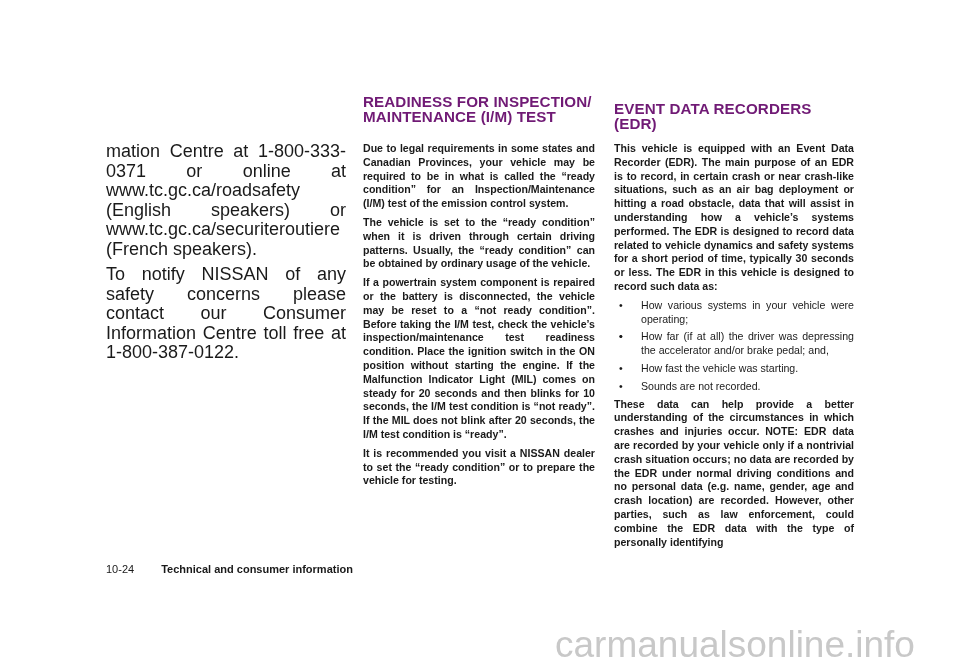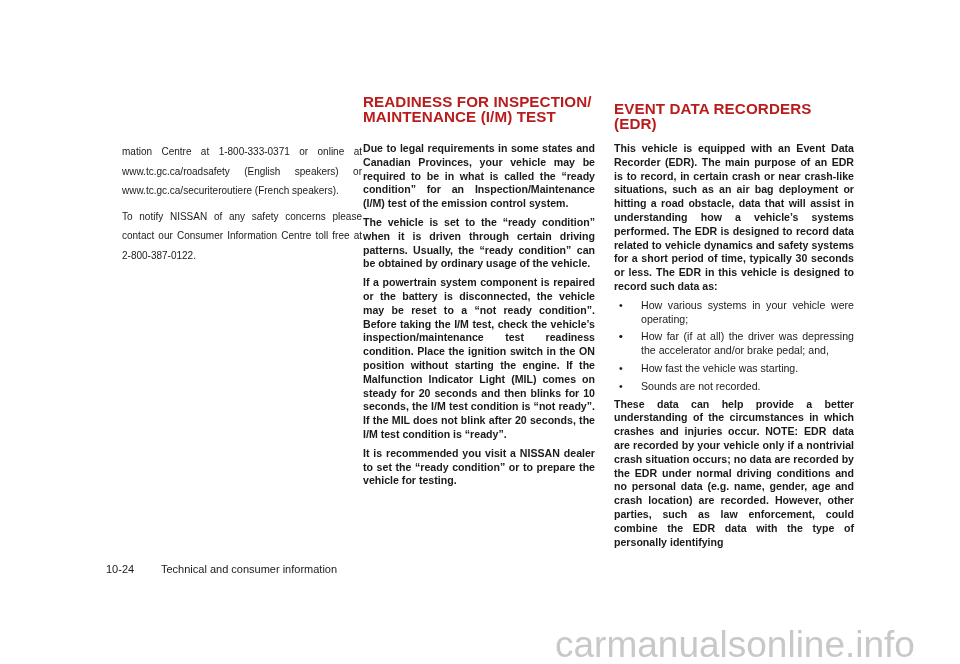--- a/index.html
+++ b/index.html
@@ -1,49 +1,49 @@
 <!DOCTYPE html>
 <html><head>
 <meta charset="utf-8">
 <style>
   html, body { margin: 0; padding: 0; }
   body {
     width: 960px; height: 664px; background: #ffffff; position: relative; overflow: hidden;
     font-family: "Liberation Sans", sans-serif; color: #1a1a1a;
   }
   .col { position: absolute; }
-  #col1 { left: 122px; top: 142px; width: 240px; font-size: 10px; line-height: 19.5px; }
+  #col1 { left: 106px; top: 142px; width: 240px; font-size: 18px; line-height: 19.5px; }
   #col1 p { margin: 0 0 6px 0; text-align: justify; }
   #col2 { left: 363px; top: 94px; width: 232px; }
   #col3 { left: 614px; top: 94px; width: 240px; }
   h2 {
     margin: 0; font-family: "Liberation Sans", sans-serif; font-weight: bold;
-    font-size: 15.2px; line-height: 15px; color: #b91c1c; letter-spacing: 0.1px;
+    font-size: 15.2px; line-height: 15px; color: #701a75; letter-spacing: 0.1px;
   }
   #col2 h2 { height: 48px; }
   #col3 h2 { height: 48px; padding-top: 7px; box-sizing: border-box; }
   .body-text { font-size: 10.6px; line-height: 13.8px; }
   .body-text p { margin: 0 0 5px 0; text-align: justify; font-weight: bold; }
   ul.bullets { list-style: none; margin: 0 0 4px 0; padding: 0; }
   ul.bullets li { position: relative; padding-left: 27px; margin-bottom: 4px; text-align: justify; }
   ul.bullets li .dot { position: absolute; left: 5px; top: 0; }
   #footer { position: absolute; left: 106px; top: 563px; font-size: 11px; }
   #footer .pg { margin-right: 24px; }
-  #footer .sec { font-weight: normal; }
+  #footer .sec { font-weight: bold; }
   #watermark {
     position: absolute; left: 555px; top: 624px; font-size: 37px; color: #c8c8c8;
     font-family: "Liberation Sans", sans-serif; letter-spacing: 0px; white-space: nowrap;
   }
 </style>
 </head>
 <body>
 
 <div class="col" id="col1">
   <p>mation Centre at 1-800-333-0371 or online at www.tc.gc.ca/roadsafety (English speakers) or www.tc.gc.ca/securiteroutiere (French speakers).</p>
-  <p>To notify NISSAN of any safety concerns please contact our Consumer Information Centre toll free at 2-800-387-0122.</p>
+  <p>To notify NISSAN of any safety concerns please contact our Consumer Information Centre toll free at 1-800-387-0122.</p>
 </div>
 
 <div class="col" id="col2">
   <h2>READINESS FOR INSPECTION/ MAINTENANCE (I/M) TEST</h2>
   <div class="body-text">
     <p>Due to legal requirements in some states and Canadian Provinces, your vehicle may be required to be in what is called the “ready condition” for an Inspection/Maintenance (I/M) test of the emission control system.</p>
     <p>The vehicle is set to the “ready condition” when it is driven through certain driving patterns. Usually, the “ready condition” can be obtained by ordinary usage of the vehicle.</p>
     <p>If a powertrain system component is repaired or the battery is disconnected, the vehicle may be reset to a “not ready condition”. Before taking the I/M test, check the vehicle’s inspection/maintenance test readiness condition. Place the ignition switch in the ON position without starting the engine. If the Malfunction Indicator Light (MIL) comes on steady for 20 seconds and then blinks for 10 seconds, the I/M test condition is “not ready”. If the MIL does not blink after 20 seconds, the I/M test condition is “ready”.</p>
     <p>It is recommended you visit a NISSAN dealer to set the “ready condition” or to prepare the vehicle for testing.</p>
   </div>

